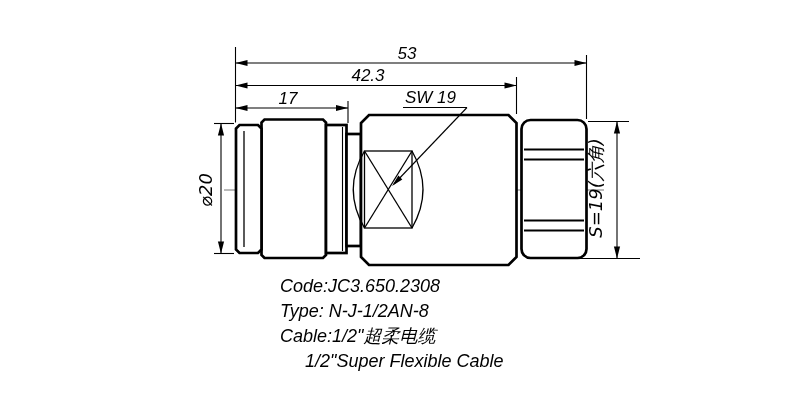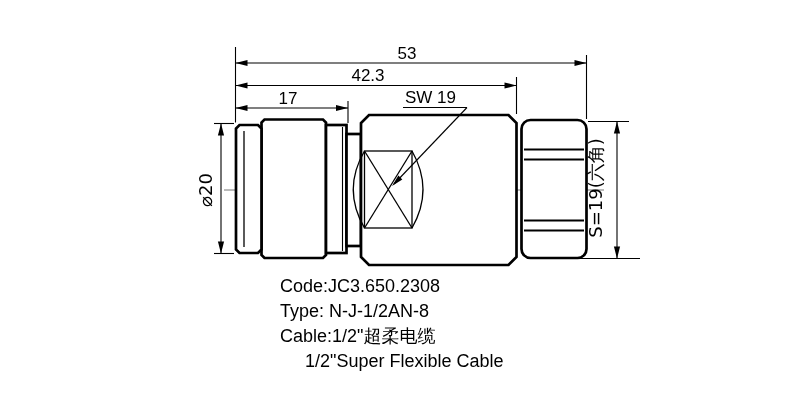--- a/index.html
+++ b/index.html
@@ -1,16 +1,16 @@
 <!DOCTYPE html>
 <html><head>
 <meta charset="utf-8">
 <style>
   html,body{margin:0;padding:0;background:#ffffff;}
-  .stage{position:relative;width:800px;height:392px;background:#ffffff;overflow:hidden;}
+  .stage{position:relative;width:800px;height:392px;background:#ffffff;overflow:hidden;font-style:italic;}
   svg{display:block;}
   svg text{font-family:"Liberation Sans",sans-serif;fill:#000;}
   .dim-label{font-size:17px;}
   .note-label{font-size:18px;}
   .rot-label{font-size:18px;font-family:"DejaVu Sans","Liberation Sans",sans-serif;}
   .thick{stroke:#000;stroke-width:2.7;fill:#ffffff;}
   .mid{stroke:#000;stroke-width:2.2;fill:none;}
   .thin{stroke:#000;stroke-width:1.1;fill:none;}
   .xthin{stroke:#000;stroke-width:1.3;fill:none;}
   .arrow{fill:#000;stroke:none;}

